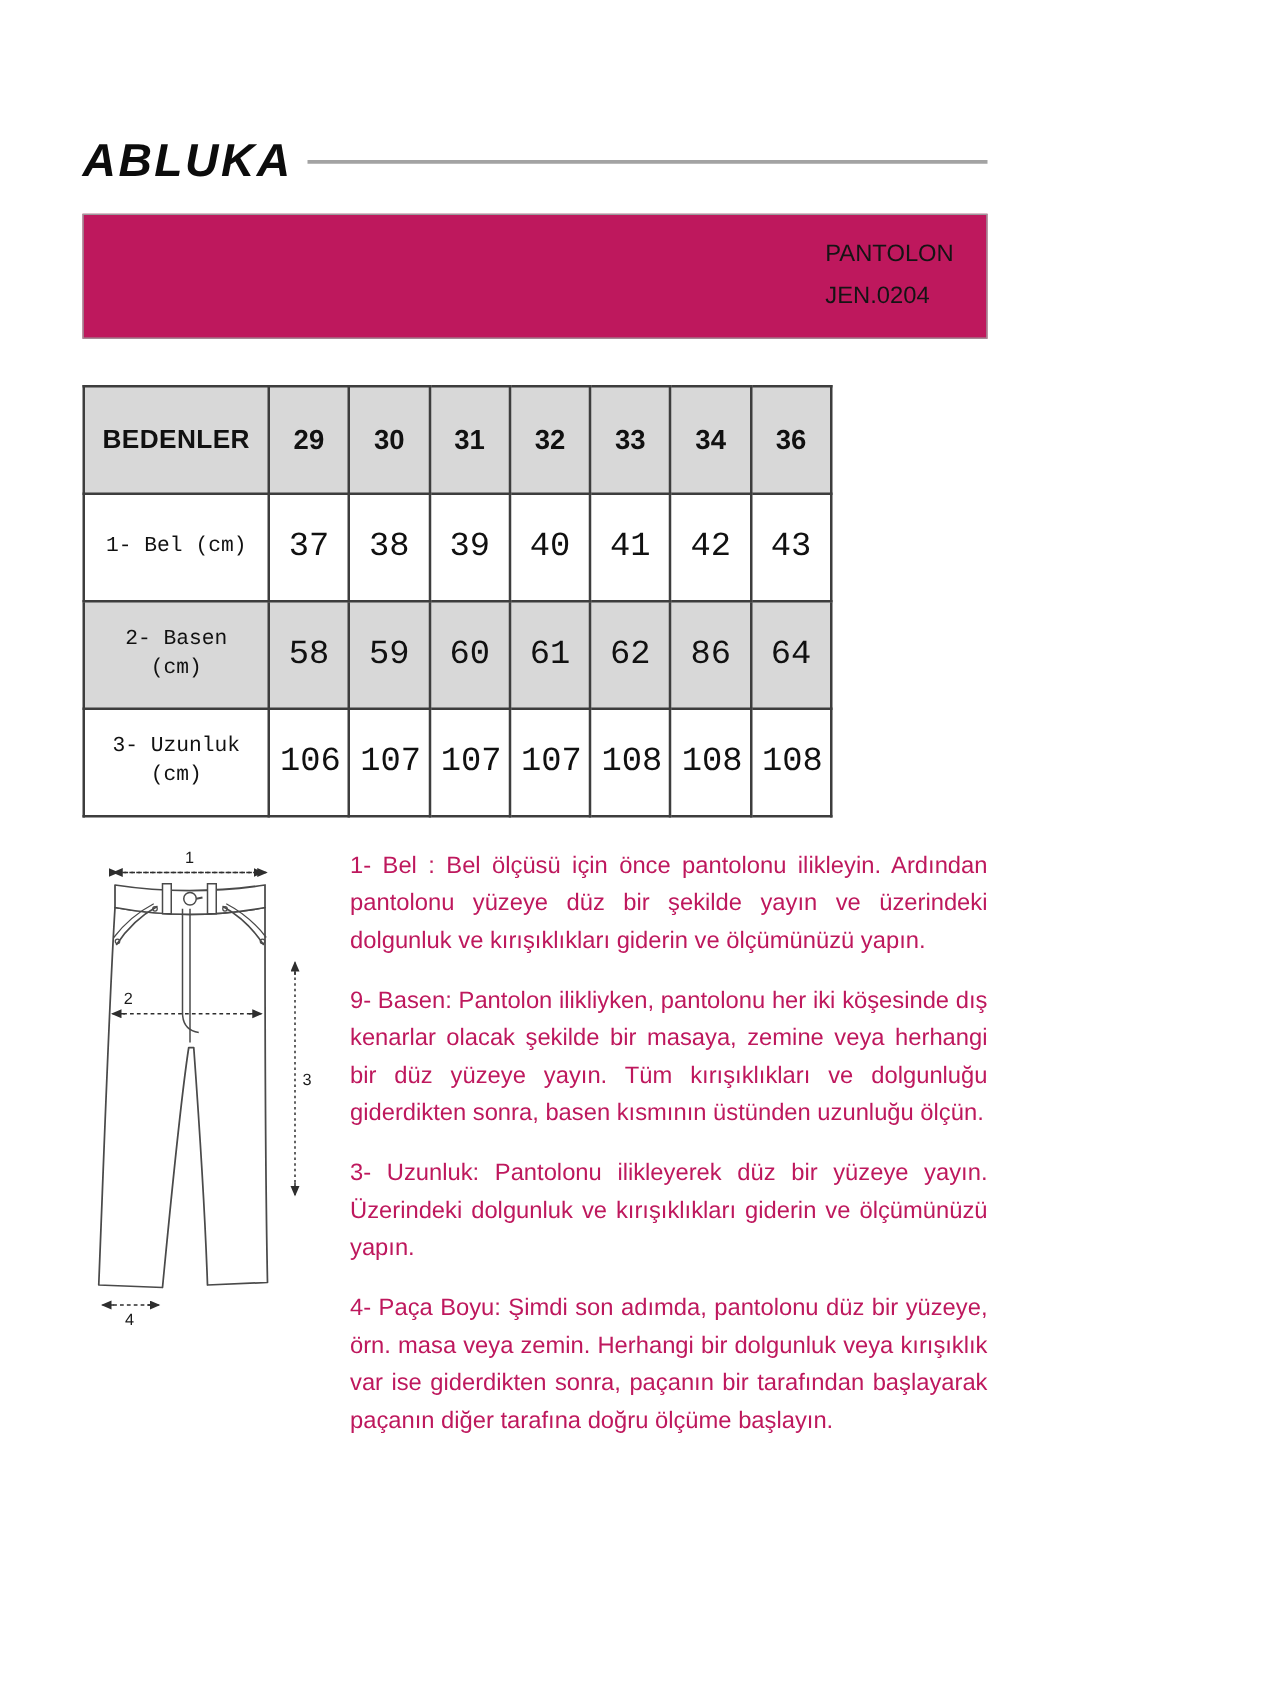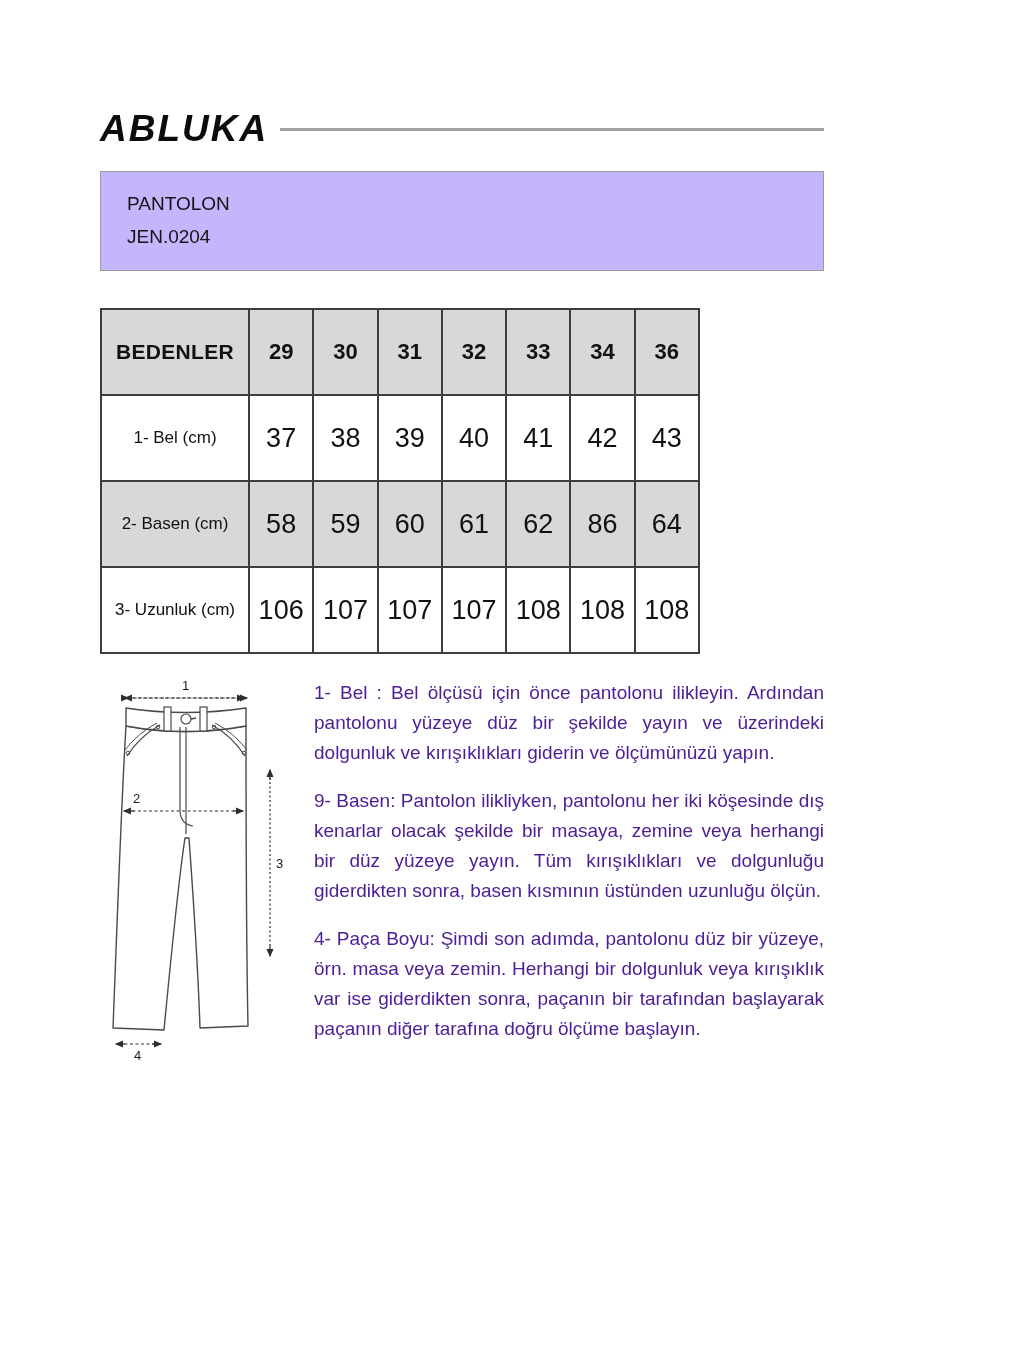--- a/index.html
+++ b/index.html
@@ -1,58 +1,58 @@
 <!DOCTYPE html>
 <html><head>
 <meta charset="utf-8">
 <style>
   html,body{margin:0;padding:0;}
   body{
     width:1020px;height:1360px;background:#ffffff;overflow:hidden;
     font-family:"Liberation Sans","DejaVu Sans",sans-serif;color:#111;
     -webkit-font-smoothing:antialiased;
   }
-  .page{width:724px;margin-left:100px;padding-top:110px;}
+  .page{width:724px;margin-left:66px;padding-top:110px;}
 
   
   .brand-row{display:flex;align-items:center;}
   .logo{
     font-size:37px;font-weight:bold;font-style:italic;letter-spacing:2px;
     color:#0c0c0c;line-height:1;white-space:nowrap;
   }
   .logo-rule{flex:1;height:3px;background:#a3a3a3;margin-left:12px;margin-top:2px;}
 
   
   .title-box{
     margin-top:24px;height:100px;border:1.5px solid #9b9b9b;box-sizing:border-box;
-    display:flex;align-items:center;justify-content:space-between;padding:0 26px;
-    background:#c4b5fd;
+    display:flex;align-items:center;justify-content:flex-end;padding:0 26px;
+    background:#be185d;
   }
   .product-meta{font-size:19px;line-height:1.72;color:#141414;}
   .doc-title{margin:0;font-size:41px;font-weight:400;letter-spacing:0.5px;color:#141414;}
 
   
   table.size-table{
     margin-top:37px;width:600px;border-collapse:collapse;table-layout:fixed;
   }
   .size-table th,.size-table td{
     border:2px solid #3d3d3d;height:84px;text-align:center;vertical-align:middle;
     padding:0 8px;background:#fff;
   }
   .size-table thead th{background:#d8d8d8;font-weight:bold;font-size:22px;}
   .size-table thead th.lab{font-size:21px;letter-spacing:0.3px;}
-  .size-table td{font-size:27px;font-weight:400;}
+  .size-table td{font-size:27px;font-weight:400;font-family:Liberation Mono, monospace;}
   .size-table td.lab{font-size:17px;line-height:1.35;}
   .size-table tr.row-gray td{background:#d8d8d8;}
 
   
   .measure-heading{margin:30px 0 0;font-size:29px;font-weight:bold;color:#0e0e0e;letter-spacing:0.2px;}
   .measure-body{display:flex;margin-top:24px;}
   .diagram-wrap{width:210px;flex:none;}
-  .instructions{flex:1;margin-left:4px;font-size:19px;line-height:1.58;text-align:justify;color:#4c1d95;}
+  .instructions{flex:1;margin-left:4px;font-size:19px;line-height:1.58;text-align:justify;color:#be185d;}
   .instructions p{margin:0 0 18px;}
   svg text{font-family:"Liberation Sans","DejaVu Sans",sans-serif;font-size:13px;fill:#1a1a1a;}
 </style>
 </head>
 <body>
 
 <div class="page">
 
   <div class="brand-row">
     <div class="logo">ABLUKA</div>
@@ -174,17 +174,18 @@
         <line x1="19" y1="366" x2="58" y2="366" stroke="#2e2e2e" stroke-width="1.2" stroke-dasharray="3 2.5"></line>
         <path d="M25,366 L16,366" stroke="#2e2e2e" stroke-width="1.2" marker-end="url(#arw)"></path>
         <path d="M52,366 L61,366" stroke="#2e2e2e" stroke-width="1.2" marker-end="url(#arw)"></path>
         <text x="34" y="382">4</text>
       </svg>
     </div>
 
     <div class="instructions">
       <p>1- Bel : Bel ölçüsü için önce pantolonu ilikleyin. Ardından pantolonu yüzeye düz bir şekilde yayın ve üzerindeki dolgunluk ve kırışıklıkları giderin ve ölçümünüzü yapın.</p>
       <p>9- Basen: Pantolon ilikliyken, pantolonu her iki köşesinde dış kenarlar olacak şekilde bir masaya, zemine veya herhangi bir düz yüzeye yayın. Tüm kırışıklıkları ve dolgunluğu giderdikten sonra, basen kısmının üstünden uzunluğu ölçün.</p>
+      <p>3- Uzunluk: Pantolonu ilikleyerek düz bir yüzeye yayın. Üzerindeki dolgunluk ve kırışıklıkları giderin ve ölçümünüzü yapın.</p>
       <p>4- Paça Boyu: Şimdi son adımda, pantolonu düz bir yüzeye, örn. masa veya zemin. Herhangi bir dolgunluk veya kırışıklık var ise giderdikten sonra, paçanın bir tarafından başlayarak paçanın diğer tarafına doğru ölçüme başlayın.</p>
     </div>
   </div>
 
 </div>
 
 </body></html>

